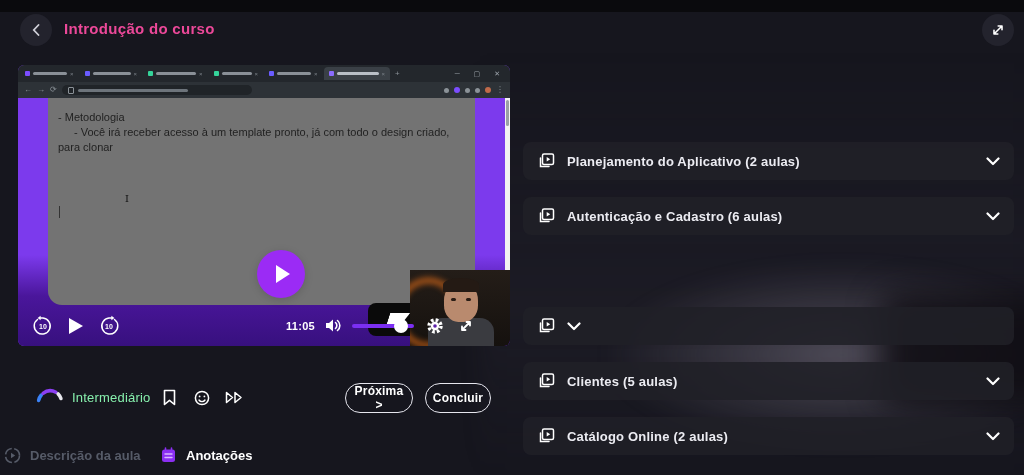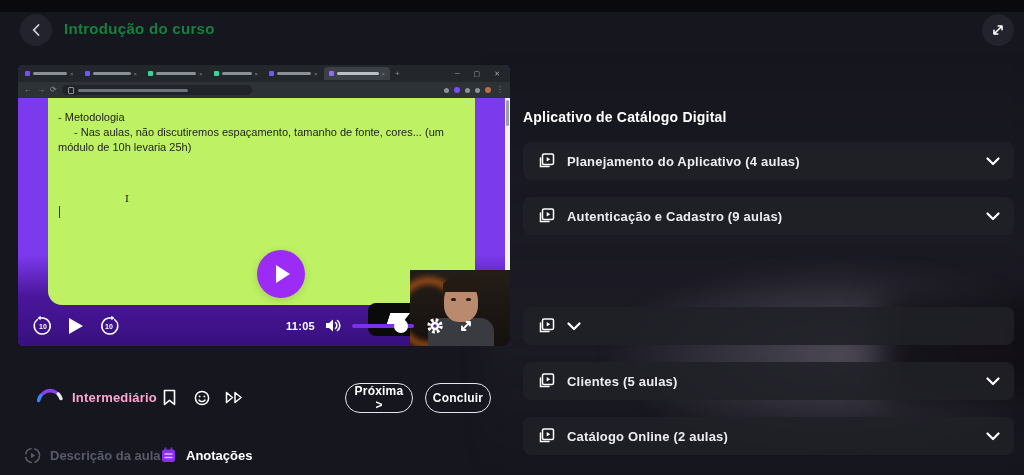--- a/index.html
+++ b/index.html
@@ -11,42 +11,42 @@
     background:radial-gradient(ellipse at 55% 50%, rgba(128,122,138,.5), rgba(128,122,138,0) 70%);
     filter:blur(8px);}
   .blob-dark{left:880px;top:295px;width:180px;height:110px;background:rgba(14,12,18,.85);
     filter:blur(16px);border-radius:20px;}
   .blob-soft{left:480px;top:55px;width:560px;height:420px;
     background:linear-gradient(180deg,rgba(40,38,50,.0),rgba(55,50,66,.18) 60%,rgba(30,28,38,.0));filter:blur(10px);}
   
   .topstrip{left:0;top:0;width:1024px;height:12px;background:#0a0a0d;}
   .back-btn{left:20px;top:14px;width:32px;height:32px;border-radius:50%;background:#23232d;
     color:#cfcfd8;display:flex;align-items:center;justify-content:center;font-size:15px;cursor:pointer;}
-  .page-title{left:64px;top:20px;color:#15803d;font-size:15px;font-weight:700;letter-spacing:.3px;}
+  .page-title{left:64px;top:20px;color:#ec4899;font-size:15px;font-weight:700;letter-spacing:.3px;}
   .expand-btn{left:982px;top:14px;width:32px;height:32px;border-radius:50%;background:#23232d;
     display:flex;align-items:center;justify-content:center;cursor:pointer;}
   
   .player{left:18px;top:65px;width:492px;height:281px;border-radius:6px;overflow:hidden;background:#7c3aed;}
   .tabstrip{left:0;top:0;width:492px;height:17px;background:#23272c;display:flex;align-items:center;padding:0 2px;box-sizing:border-box;}
   .tab{height:13px;border-radius:4px 4px 0 0;display:flex;align-items:center;gap:3px;padding:0 5px;margin-right:1px;}
   .tab.active{background:#3a4046;}
   .fav{width:5px;height:5px;border-radius:1px;flex:none;}
   .tbar{height:3px;border-radius:2px;background:#8a9097;}
   .tab .x{color:#7a8188;font-size:6px;line-height:6px;}
   .winbtns{margin-left:auto;color:#9aa1a8;font-size:7px;letter-spacing:6px;padding-right:2px;}
   .addrbar{left:0;top:17px;width:492px;height:16px;background:#2d3237;display:flex;align-items:center;gap:5px;padding:0 6px;box-sizing:border-box;}
   .navglyph{color:#8b9298;font-size:8px;line-height:8px;}
   .urlpill{width:190px;height:10px;border-radius:5px;background:#202428;display:flex;align-items:center;gap:4px;padding:0 6px;box-sizing:border-box;}
   .ubar{height:3px;width:110px;border-radius:2px;background:#6d747b;}
   .extrow{margin-left:auto;display:flex;gap:5px;align-items:center;}
   .dot{width:6px;height:6px;border-radius:50%;background:#8b9298;}
   .dot.purple{background:#7c4dff;}
   
   .vgrad{left:0;top:190px;width:492px;height:91px;background:linear-gradient(180deg,rgba(124,58,237,0),#4a169b 45%,#37107e 100%);}
-  .doc{left:30px;top:33px;width:427px;height:207px;background:#bef264;border-radius:0 0 14px 14px;z-index:2;}
+  .doc{left:30px;top:33px;width:427px;height:207px;background:#737373;border-radius:0 0 14px 14px;z-index:2;}
   .doc-inner{position:absolute;left:10px;top:12px;width:400px;color:#222;font-size:11px;line-height:15px;}
   .doc-inner p{margin:0 0 0 0;}
   .doc-inner p.ind{text-indent:16px;}
   .caret{position:absolute;left:11px;top:108px;width:1px;height:12px;background:#333;}
   .ibeam{position:absolute;left:77px;top:95px;color:#111;font-size:10px;font-family:"DejaVu Serif",serif;}
   .scrollstrip{left:487px;top:33px;width:5px;height:180px;background:#f2f2f2;z-index:3;}
   .scrollthumb{position:absolute;left:1px;top:2px;width:3px;height:26px;background:#9aa0a6;border-radius:2px;}
   .bigplay{left:239px;top:185px;width:48px;height:48px;border-radius:50%;background:#9b2bf5;z-index:3;
     display:flex;align-items:center;justify-content:center;cursor:pointer;box-shadow:0 2px 8px rgba(0,0,0,.15);}
   .bigplay .tri{width:0;height:0;border-left:14px solid #fff;border-top:9px solid transparent;border-bottom:9px solid transparent;margin-left:4px;}
@@ -64,30 +64,30 @@
   .eyes{position:absolute;left:41px;top:28px;width:20px;height:3px;display:flex;justify-content:space-between;}
   .eyes i{width:5px;height:3px;background:#2b1d15;border-radius:2px;}
   .body{position:absolute;left:18px;top:48px;width:66px;height:30px;border-radius:14px 14px 0 0;background:#3a3b40;}
   
   .controls{left:0;top:240px;width:492px;height:41px;z-index:6;display:flex;align-items:center;color:#fff;}
   .c-icon{cursor:pointer;display:flex;align-items:center;justify-content:center;}
   .time{font-size:11px;font-weight:700;letter-spacing:.3px;}
   .slider{width:62px;height:4px;border-radius:2px;background:#7b2ff2;position:relative;cursor:pointer;}
   .knob{position:absolute;right:6px;top:-5px;width:14px;height:14px;border-radius:50%;background:#fff;}
   
-  .diff-label{left:72px;top:390px;color:#f9a8d4;font-size:13px;font-weight:700;letter-spacing:.2px;}
+  .diff-label{left:72px;top:390px;color:#86efac;font-size:13px;font-weight:400;letter-spacing:.2px;}
   .lb-icon{cursor:pointer;}
   .pill-btn{height:30px;border:1.5px solid #e6e6ee;border-radius:16px;background:transparent;color:#fff;
     font-size:12px;font-weight:700;display:flex;align-items:center;justify-content:center;cursor:pointer;
     font-family:"Liberation Sans",sans-serif;letter-spacing:.2px;}
   .btn-next{left:345px;top:383px;width:68px;}
   .btn-done{left:425px;top:383px;width:66px;}
   
   .ftab{display:flex;align-items:center;gap:9px;cursor:pointer;}
-  .ftab-desc{left:24px;top:447px;color:#565b68;font-size:13px;font-weight:700;}
+  .ftab-desc{left:4px;top:447px;color:#565b68;font-size:13px;font-weight:700;}
   .ftab-notes{left:160px;top:447px;color:#fff;font-size:13px;font-weight:700;}
   
   .pl-title{left:523px;top:109px;color:#fff;font-size:14px;font-weight:700;letter-spacing:.2px;}
   .mod-row{left:523px;width:491px;height:38px;border-radius:8px;background:rgba(32,32,39,.88);
     display:flex;align-items:center;padding:0 14px;box-sizing:border-box;gap:12px;cursor:pointer;}
   .mod-label{color:#ececf2;font-size:13px;font-weight:700;letter-spacing:.2px;flex:1;}
   .chev{color:#fff;flex:none;}
   svg{display:block;}
 </style>
 </head>
@@ -164,21 +164,21 @@
         <span class="dot" style="width:5px;height:5px"></span>
         <span class="dot" style="background:#c06a4a"></span>
         <span class="navglyph">⋮</span>
       </div>
     </div>
 
     <div class="abs vgrad"></div>
     <div class="abs doc">
       <div class="doc-inner">
         <p>- Metodologia</p>
-        <p class="ind">- Nas aulas, não discutiremos espaçamento, tamanho de fonte, cores... (um módulo de 10h levaria 25h)</p>
+        <p class="ind">- Você irá receber acesso à um template pronto, já com todo o design criado, para clonar</p>
       </div>
       <div class="caret"></div>
       <div class="ibeam">I</div>
     </div>
     <div class="abs scrollstrip">
       <div class="scrollthumb"></div>
     </div>
 
     <div class="abs bigplay">
         <div class="tri"></div>
@@ -284,41 +284,40 @@
   </div>
   <div class="abs ftab ftab-notes">
     <svg width="17" height="17" viewBox="0 0 17 17">
       <rect x="2" y="2.5" width="13" height="12.5" rx="2.5" fill="#8b2ff2"></rect>
       <path d="M5 7 H12 M5 10.5 H12" stroke="#d9b6ff" stroke-width="1.4" stroke-linecap="round"></path>
       <path d="M5.5 1 V3.5 M11.5 1 V3.5" stroke="#8b2ff2" stroke-width="1.6" stroke-linecap="round"></path>
     </svg>
     <span>Anotações</span>
   </div>
 
-  <div class="abs pl-title">Aplicativo de Catálogo Digital</div>
 
   <div class="abs mod-row" style="top:142px">
     <svg width="18" height="18" viewBox="0 0 18 18">
       <path d="M3.5 6 V14.5 H12" stroke="#fff" stroke-width="1.5" fill="none" stroke-linecap="round"></path>
       <rect x="5.5" y="2" width="11" height="10.5" rx="1.5" stroke="#fff" stroke-width="1.5" fill="none"></rect>
       <path d="M9.7 4.9 L13.2 7.25 L9.7 9.6 Z" fill="#fff"></path>
     </svg>
-    <span class="mod-label">Planejamento do Aplicativo (4 aulas)</span>
+    <span class="mod-label">Planejamento do Aplicativo (2 aulas)</span>
     <svg class="chev" width="14" height="9" viewBox="0 0 14 9">
       <path d="M1.5 1.5 L7 7 L12.5 1.5" stroke="#fff" stroke-width="2.2" fill="none" stroke-linecap="round" stroke-linejoin="round"></path>
     </svg>
   </div>
 
   <div class="abs mod-row" style="top:197px">
     <svg width="18" height="18" viewBox="0 0 18 18">
       <path d="M3.5 6 V14.5 H12" stroke="#fff" stroke-width="1.5" fill="none" stroke-linecap="round"></path>
       <rect x="5.5" y="2" width="11" height="10.5" rx="1.5" stroke="#fff" stroke-width="1.5" fill="none"></rect>
       <path d="M9.7 4.9 L13.2 7.25 L9.7 9.6 Z" fill="#fff"></path>
     </svg>
-    <span class="mod-label">Autenticação e Cadastro (9 aulas)</span>
+    <span class="mod-label">Autenticação e Cadastro (6 aulas)</span>
     <svg class="chev" width="14" height="9" viewBox="0 0 14 9">
       <path d="M1.5 1.5 L7 7 L12.5 1.5" stroke="#fff" stroke-width="2.2" fill="none" stroke-linecap="round" stroke-linejoin="round"></path>
     </svg>
   </div>
 
 
   <div class="abs mod-row" style="top:307px">
     <svg width="18" height="18" viewBox="0 0 18 18">
       <path d="M3.5 6 V14.5 H12" stroke="#fff" stroke-width="1.5" fill="none" stroke-linecap="round"></path>
       <rect x="5.5" y="2" width="11" height="10.5" rx="1.5" stroke="#fff" stroke-width="1.5" fill="none"></rect>

